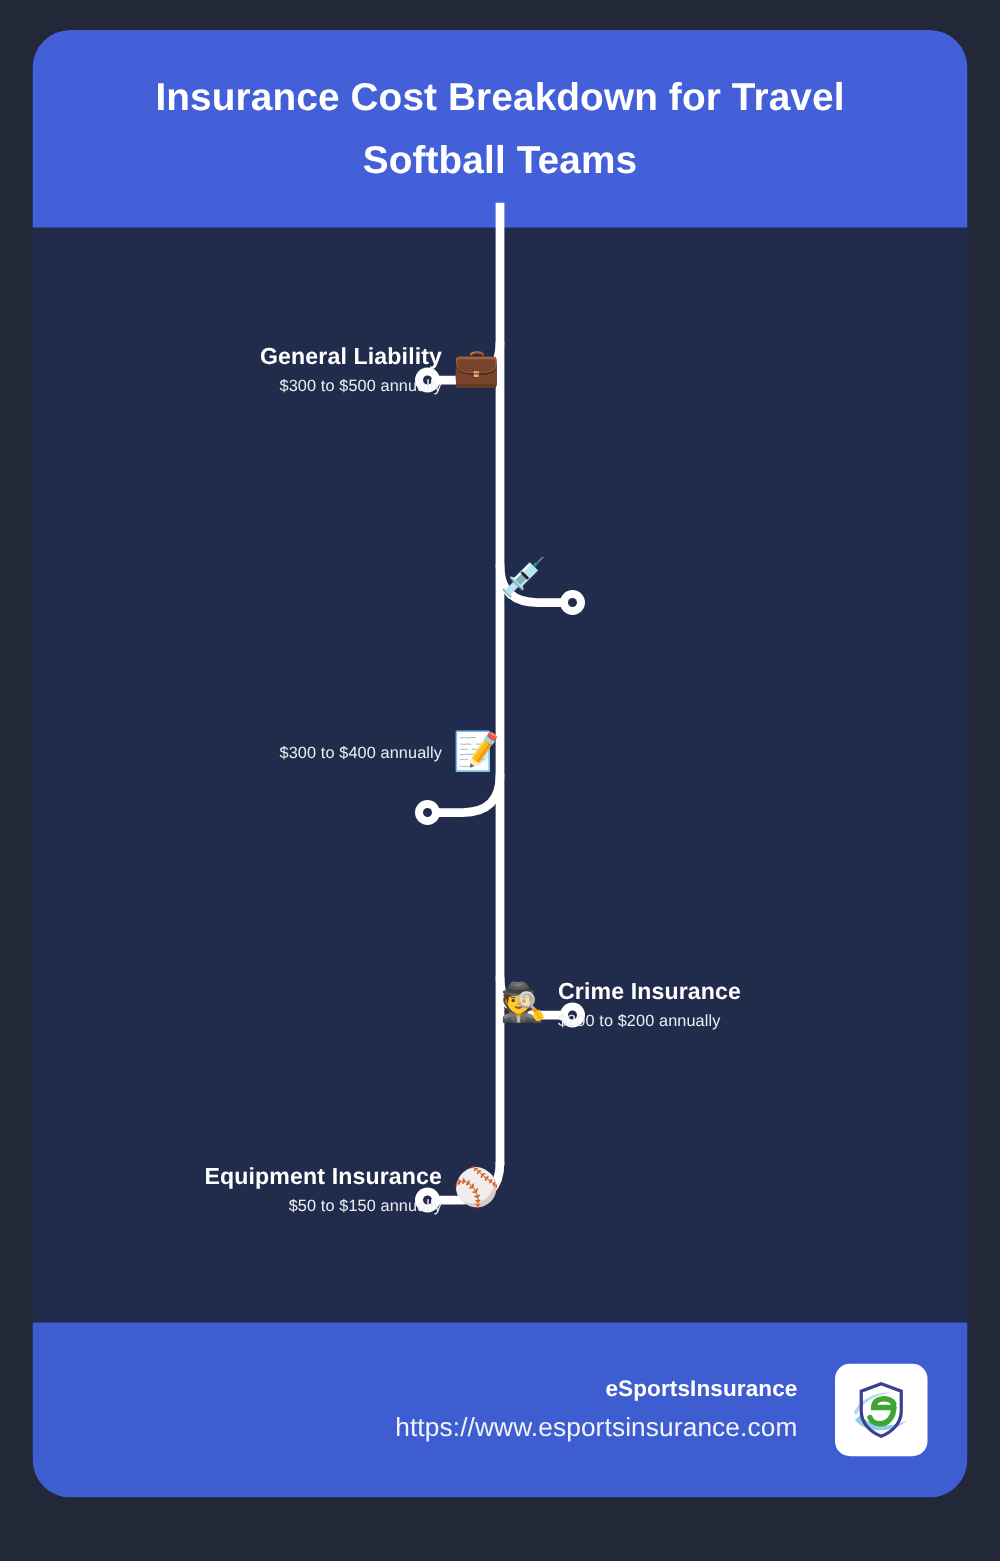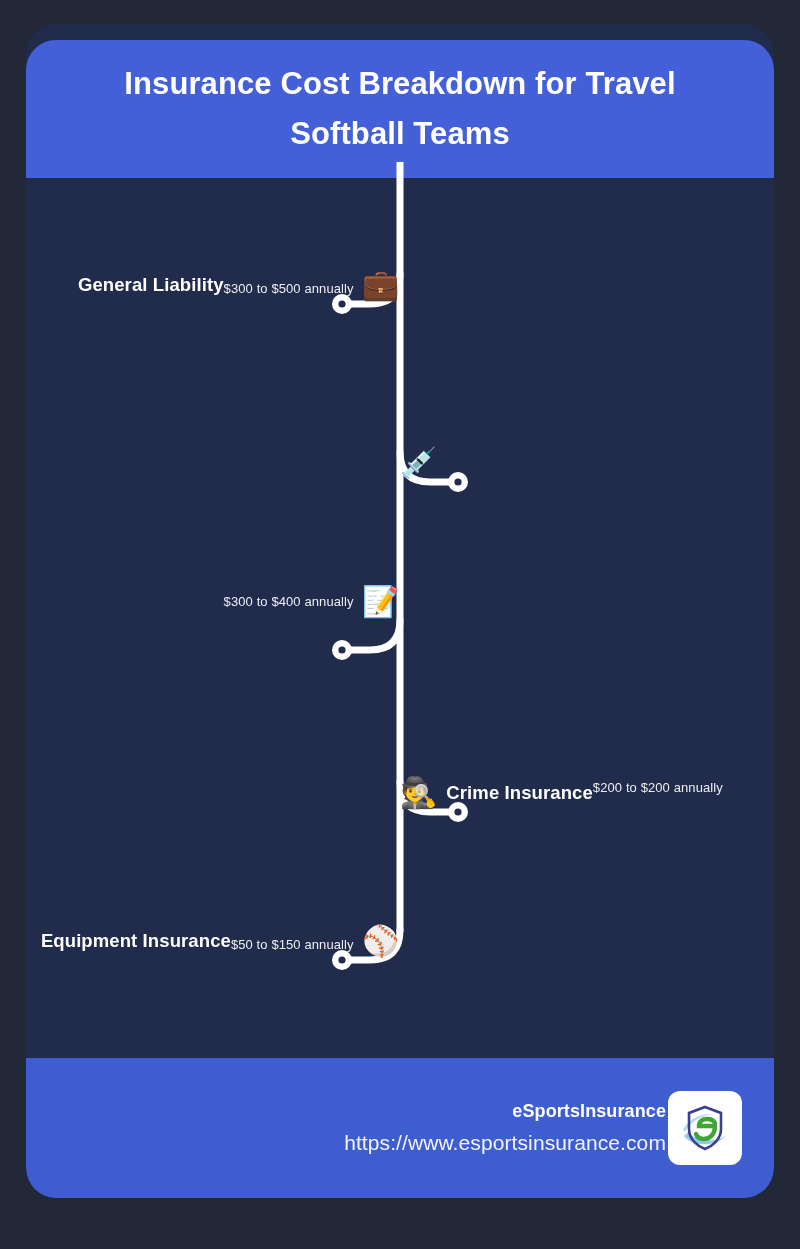--- a/index.html
+++ b/index.html
@@ -24,27 +24,26 @@
     background: #212B4B;
     overflow: hidden;
   }
 
   
   #header-band {
     position: absolute;
     left: 0;
     top: 0;
     width: 748px;
-    height: 138px;
+    height: 158px;
     background: #4460D8;
     border-radius: 30px 30px 0 0;
     display: flex;
     align-items: center;
     justify-content: center;
-    margin-top: 16px;
   }
   #header-title {
     color: #ffffff;
     font-size: 31px;
     font-weight: bold;
     line-height: 1.62;
     text-align: center;
     letter-spacing: 0.1px;
     width: 660px;
     margin: 0;
@@ -75,21 +74,21 @@
     justify-content: flex-end;
   }
   .node-row.right {
     left: 374px;
     flex-direction: row;
     justify-content: flex-start;
   }
 
   .node-text {
     display: flex;
-    flex-direction: row;
+    flex-direction: column;
   }
   .node-row.left .node-text { align-items: flex-end; text-align: right; }
   .node-row.right .node-text { align-items: flex-start; text-align: left; }
 
   .node-title {
     color: #ffffff;
     font-size: 18.5px;
     font-weight: bold;
     line-height: 1.58;
     letter-spacing: 0.1px;
@@ -127,21 +126,21 @@
     display: flex;
     align-items: center;
     justify-content: flex-end;
     padding-right: 32px;
     box-sizing: border-box;
   }
   #footer-text {
     display: flex;
     flex-direction: column;
     align-items: flex-end;
-    margin-right: 2px;
+    margin-right: 30px;
   }
   #footer-brand {
     color: #ffffff;
     font-size: 18px;
     font-weight: bold;
     line-height: 1.6;
     letter-spacing: 0.1px;
   }
   #footer-url {
     color: #f2f4fa;

